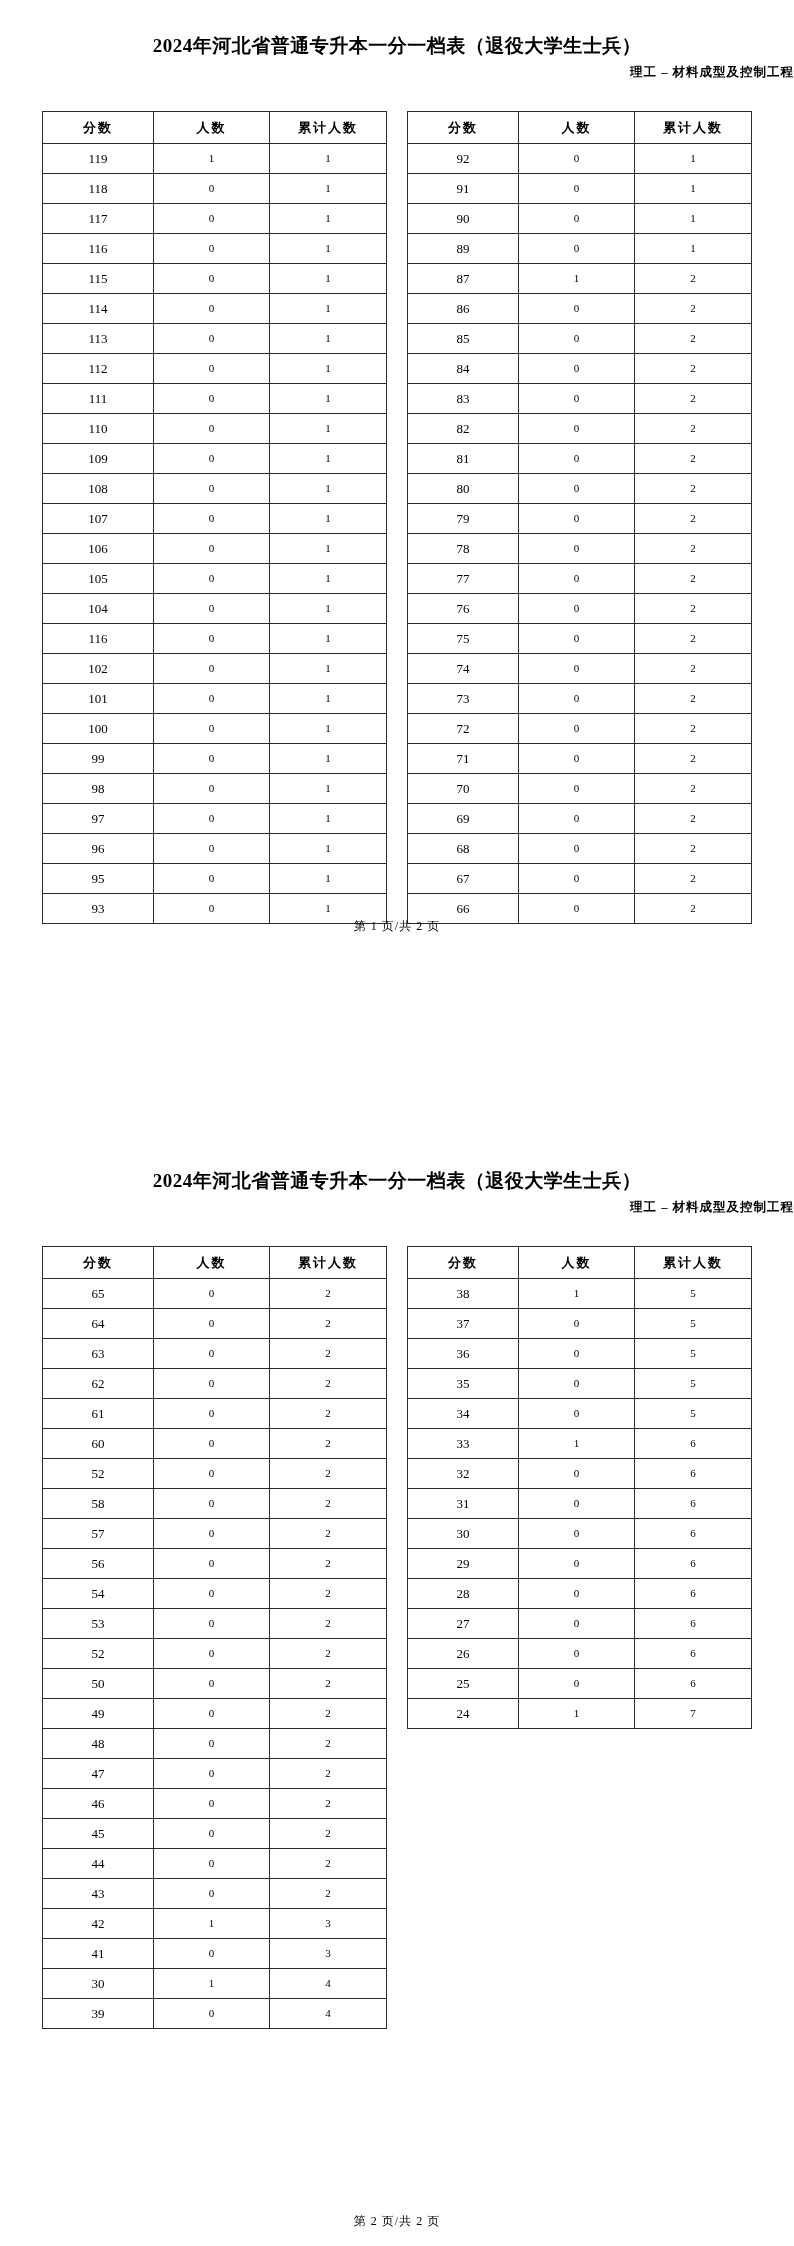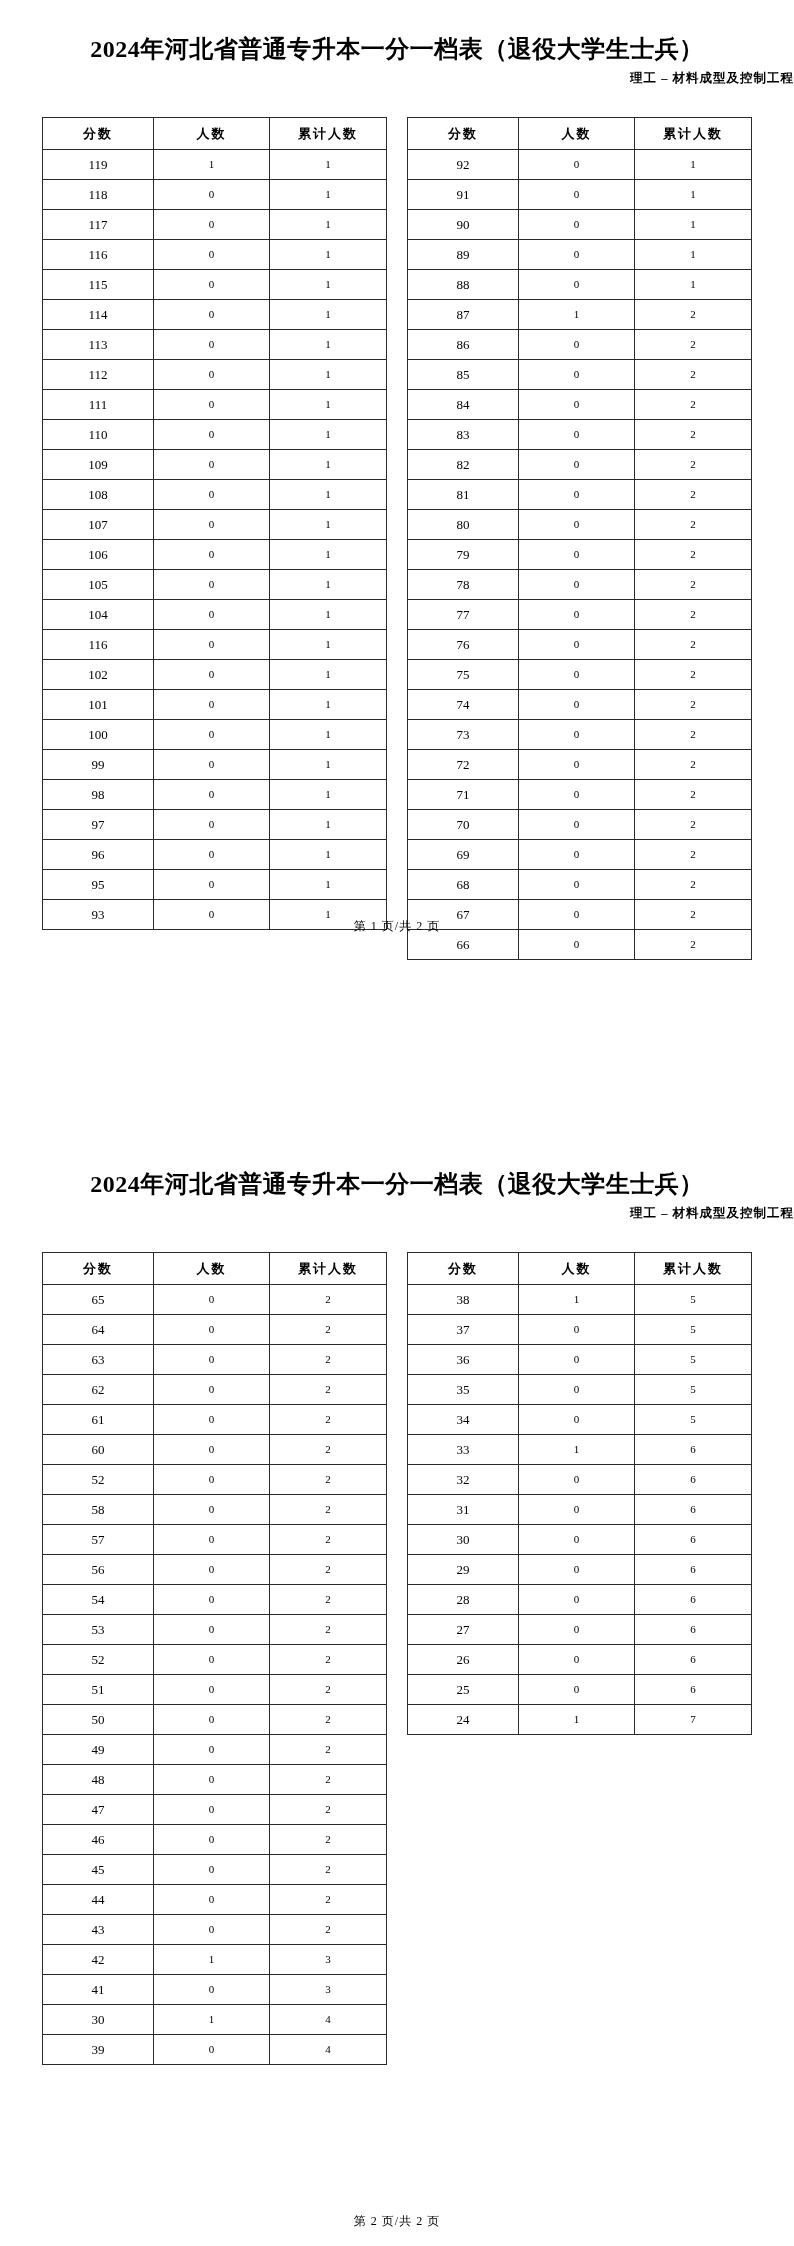--- a/index.html
+++ b/index.html
@@ -16,21 +16,21 @@
   .page {
     width: 794px;
     box-sizing: border-box;
     position: relative;
   }
   .page-1 { height: 1123px; }
   .page-2 { height: 1123px; }
 
   .doc-title {
     text-align: center;
-    font-size: 24px;
+    font-size: 19px;
     font-weight: 700;
     letter-spacing: 0.5px;
     padding-top: 34px;
     line-height: 1.25;
     font-family: "Liberation Serif", "DejaVu Serif", serif;
   }
   .doc-subtitle {
     text-align: right;
     font-size: 12.5px;
     font-weight: 700;
@@ -291,25 +291,20 @@
               <td class="col-score">90</td>
               <td class="col-count">0</td>
               <td class="col-cum">1</td>
             </tr>
             <tr>
               <td class="col-score">89</td>
               <td class="col-count">0</td>
               <td class="col-cum">1</td>
             </tr>
             <tr>
-              <td class="col-score">88</td>
-              <td class="col-count">0</td>
-              <td class="col-cum">1</td>
-            </tr>
-            <tr>
               <td class="col-score">87</td>
               <td class="col-count">1</td>
               <td class="col-cum">2</td>
             </tr>
             <tr>
               <td class="col-score">86</td>
               <td class="col-count">0</td>
               <td class="col-cum">2</td>
             </tr>
             <tr>
@@ -499,25 +494,20 @@
               <td class="col-score">53</td>
               <td class="col-count">0</td>
               <td class="col-cum">2</td>
             </tr>
             <tr>
               <td class="col-score">52</td>
               <td class="col-count">0</td>
               <td class="col-cum">2</td>
             </tr>
             <tr>
-              <td class="col-score">51</td>
-              <td class="col-count">0</td>
-              <td class="col-cum">2</td>
-            </tr>
-            <tr>
               <td class="col-score">50</td>
               <td class="col-count">0</td>
               <td class="col-cum">2</td>
             </tr>
             <tr>
               <td class="col-score">49</td>
               <td class="col-count">0</td>
               <td class="col-cum">2</td>
             </tr>
             <tr>

